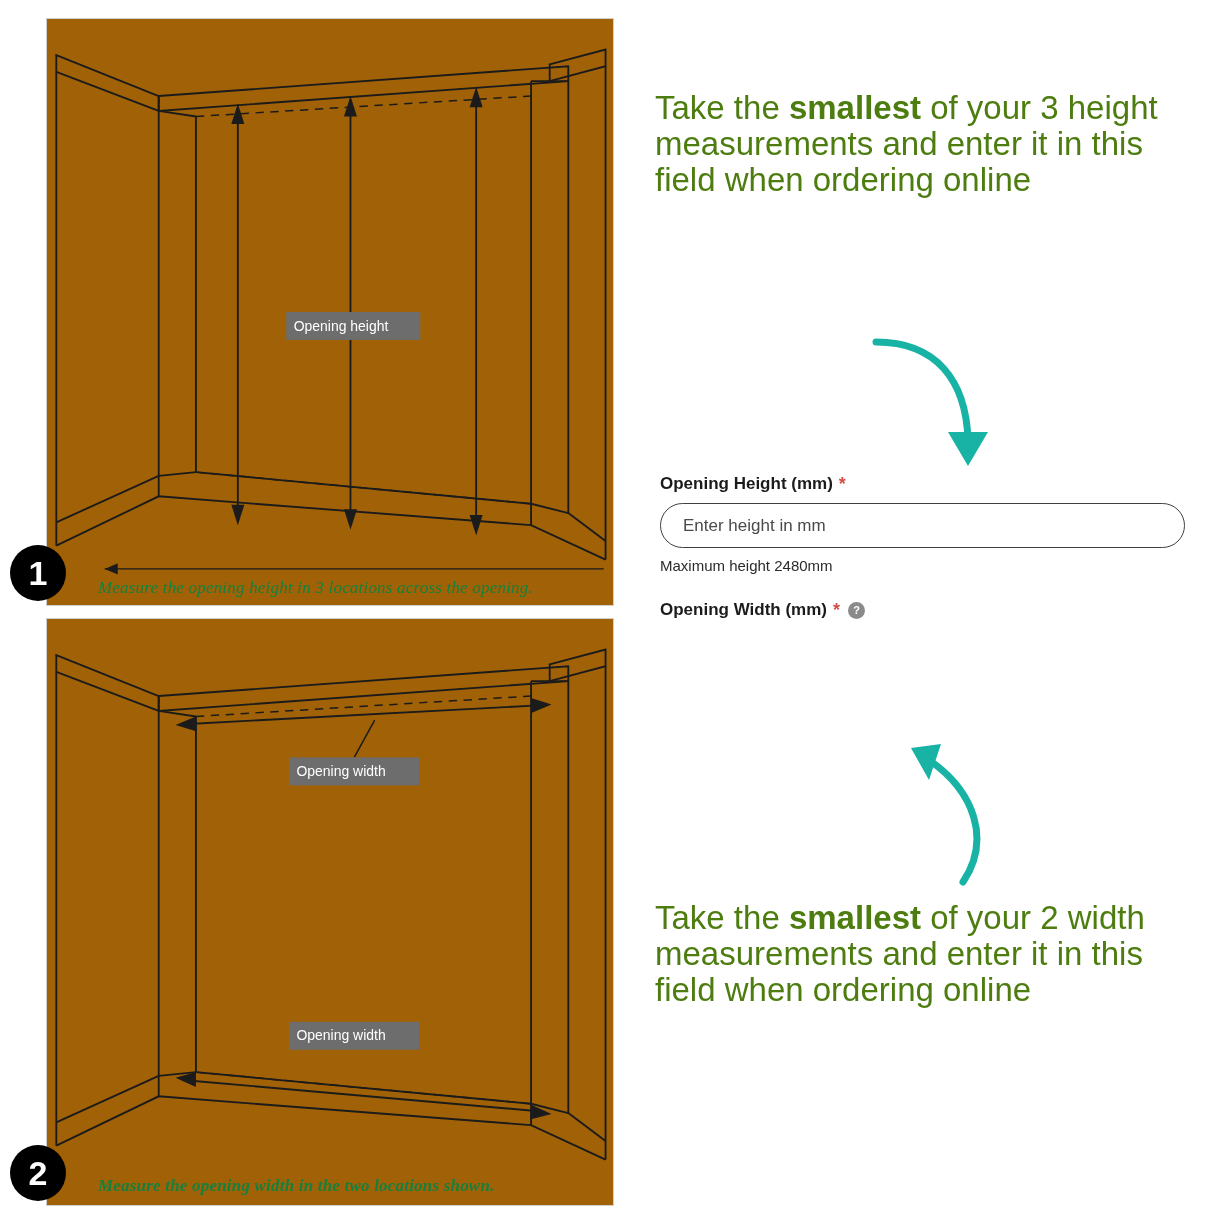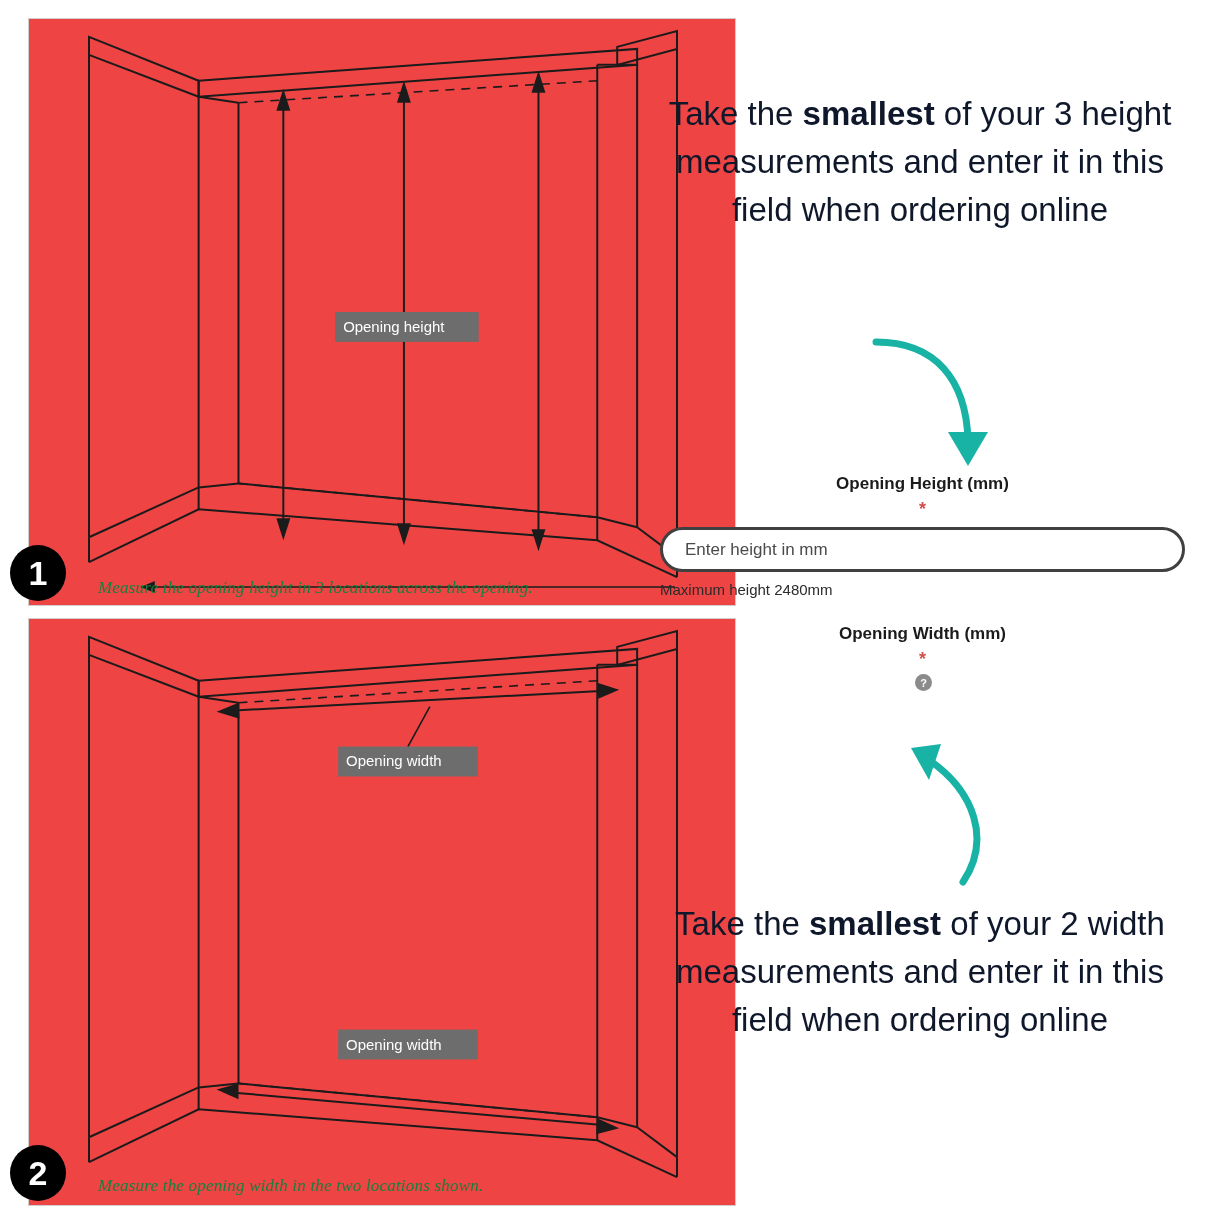--- a/index.html
+++ b/index.html
@@ -18,24 +18,24 @@
   
   .diagrams {
     position: absolute;
     left: 28px;
     top: 18px;
     width: 610px;
     height: 1180px;
   }
   .panel {
     position: absolute;
-    left: 0;
-    width: 708px;
+    left: 18px;
+    width: 568px;
     border: 1px solid #cfcfcf;
-    background: #ef4444;
+    background: #a16207;
     box-sizing: border-box;
   }
   .panel-1 { top: 0;    height: 588px; }
   .panel-2 { top: 600px; height: 588px; }
 
   .panel svg { display: block; width: 100%; height: 100%; }
 
   .step-badge {
     position: absolute;
     width: 56px;
@@ -56,44 +56,43 @@
   .caption {
     position: absolute;
     left: 70px;
     font-family: "Liberation Serif", serif;
     font-style: italic;
     font-size: 17px;
     color: #15803d;
     letter-spacing: .2px;
   }
   .caption-1 { top: 560px; }
-  .caption-2 { top: 1158px; }
+  .caption-2 { top: 1158px; font-weight: bold; }
 
   .dim-label {
     font-family: "Liberation Sans", sans-serif;
     font-size: 15px;
     fill: #ffffff;
   }
 
   
   .right {
     position: absolute;
     left: 655px;
     top: 0;
     width: 540px;
     height: 1214px;
   }
   .headline {
     position: absolute;
     left: 0;
     width: 530px;
-    text-align: center;
     font-size: 33px;
-    line-height: 48px;
-    color: #0f172a;
+    line-height: 36px;
+    color: #4d7c0f;
     font-family: "Liberation Sans", sans-serif;
   }
   .headline b { font-weight: bold; }
   .headline-top { top: 90px; }
   .headline-bottom { top: 900px; }
 
   .arrow-down {
     position: absolute;
     left: 215px;
     top: 336px;
@@ -117,21 +116,20 @@
   }
   .field-label {
     font-size: 17px;
     font-weight: bold;
     color: #1b1b1b;
     margin-bottom: 9px;
     display: flex;
     align-items: center;
     gap: 6px;
     font-family: "Liberation Sans", sans-serif;
-    flex-direction: column;
   }
   .req {
     color: #d2504b;
     font-size: 18px;
     font-weight: bold;
     line-height: 1;
   }
   .help-icon {
     width: 17px;
     height: 17px;
@@ -143,21 +141,21 @@
     display: inline-flex;
     align-items: center;
     justify-content: center;
     margin-left: 2px;
     cursor: pointer;
   }
   .text-input {
     width: 100%;
     box-sizing: border-box;
     height: 45px;
-    border: 3px solid #404040;
+    border: 1px solid #404040;
     border-radius: 24px;
     padding: 0 22px;
     font-size: 17px;
     color: #000000;
     background: #ffffff;
     outline: none;
     font-family: "Liberation Sans", sans-serif;
   }
   .text-input::placeholder { color: #4a4a4a; }
   .hint {

